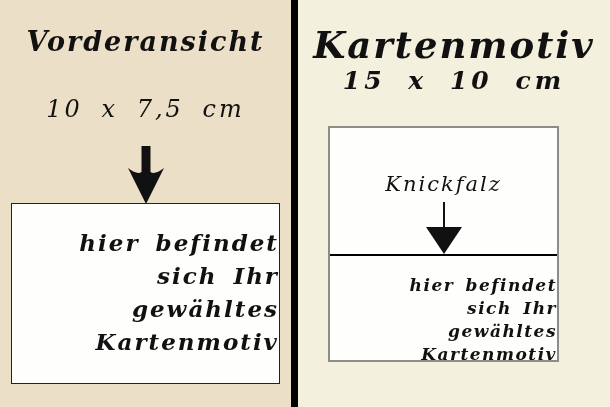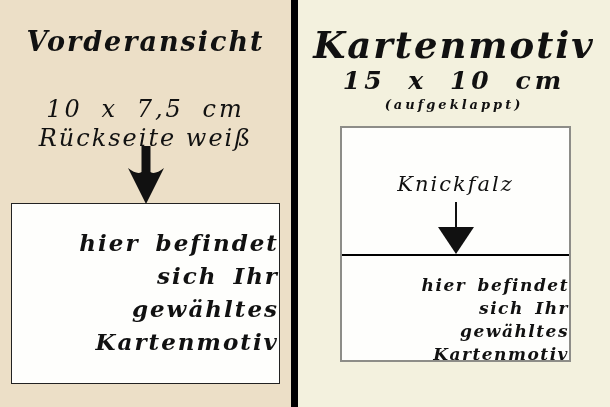--- a/index.html
+++ b/index.html
@@ -38,41 +38,40 @@
     left:11px;top:203px;width:269px;height:181px;
     border:1px solid #222;
   }
   .motif{
     position:absolute;left:0;right:0;text-align:right;
     font-weight:bold;font-style:italic;
   }
   .front-box .motif{top:22px;font-size:23px;line-height:33px;letter-spacing:2px;word-spacing:6px;}
 
   .fold-box{
-    left:42px;top:126px;width:231px;height:236px;
+    left:30px;top:126px;width:231px;height:236px;
     border:2px solid #8d8d88;
   }
   .fold-label{
     position:absolute;top:44px;left:0;right:0;text-align:center;
     font-size:21px;font-style:italic;letter-spacing:2px;
   }
   .thin-arrow{position:absolute;top:74px;left:50%;transform:translateX(-50%);}
   .fold-line{position:absolute;top:126px;left:0;right:0;height:2px;background:#000;}
   .fold-box .motif{top:146px;font-size:17px;line-height:23px;letter-spacing:1.5px;word-spacing:4px;}
 </style>
 </head>
 <body>
 
 <div class="stage">
 
   <div class="panel left">
     <div class="heading">
       <div class="lt-title">Vorderansicht</div>
       <div class="lt-size">10 x 7,5 cm</div>
-      <div class="lt-note">Rückseite weiß</div>
     </div>
 
     <svg class="big-arrow" width="44" height="58" viewBox="0 0 44 58">
       <path d="M22,58 L4,22 Q13,29 17.5,26 L17.5,0 L26.5,0 L26.5,26 Q31,29 40,22 Z" fill="#111"></path>
     </svg>
 
     <div class="card-box front-box">
       <div class="motif">
         <div>hier befindet</div>
         <div>sich Ihr</div>
@@ -81,21 +80,20 @@
       </div>
     </div>
   </div>
 
   <div class="divider"></div>
 
   <div class="panel right">
     <div class="heading">
       <div class="rt-title">Kartenmotiv</div>
       <div class="rt-size">15 x 10 cm</div>
-      <div class="rt-note">(aufgeklappt)</div>
     </div>
 
     <div class="card-box fold-box">
       <div class="fold-label">Knickfalz</div>
 
       <svg class="thin-arrow" width="40" height="52" viewBox="0 0 40 52">
         <rect x="19" y="0" width="2" height="28" fill="#111"></rect>
         <polygon points="2,25 38,25 20,52" fill="#111"></polygon>
       </svg>
 

